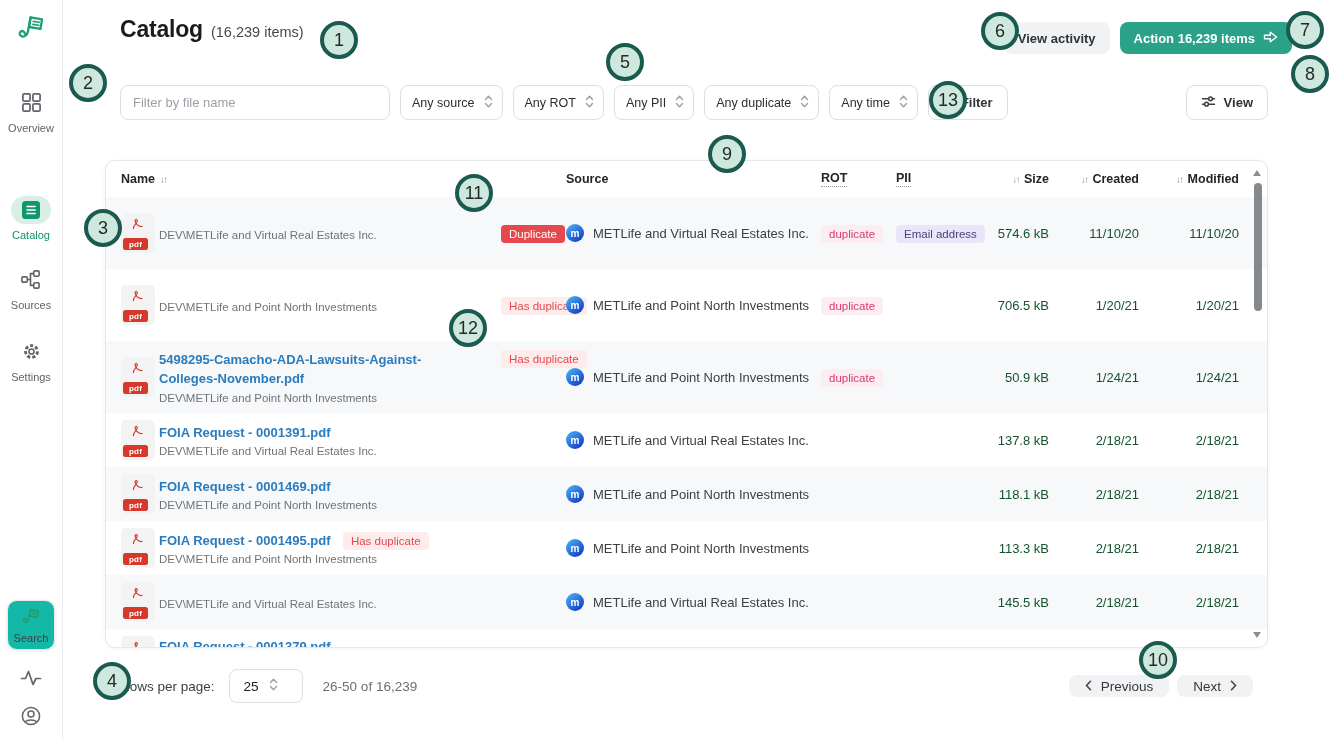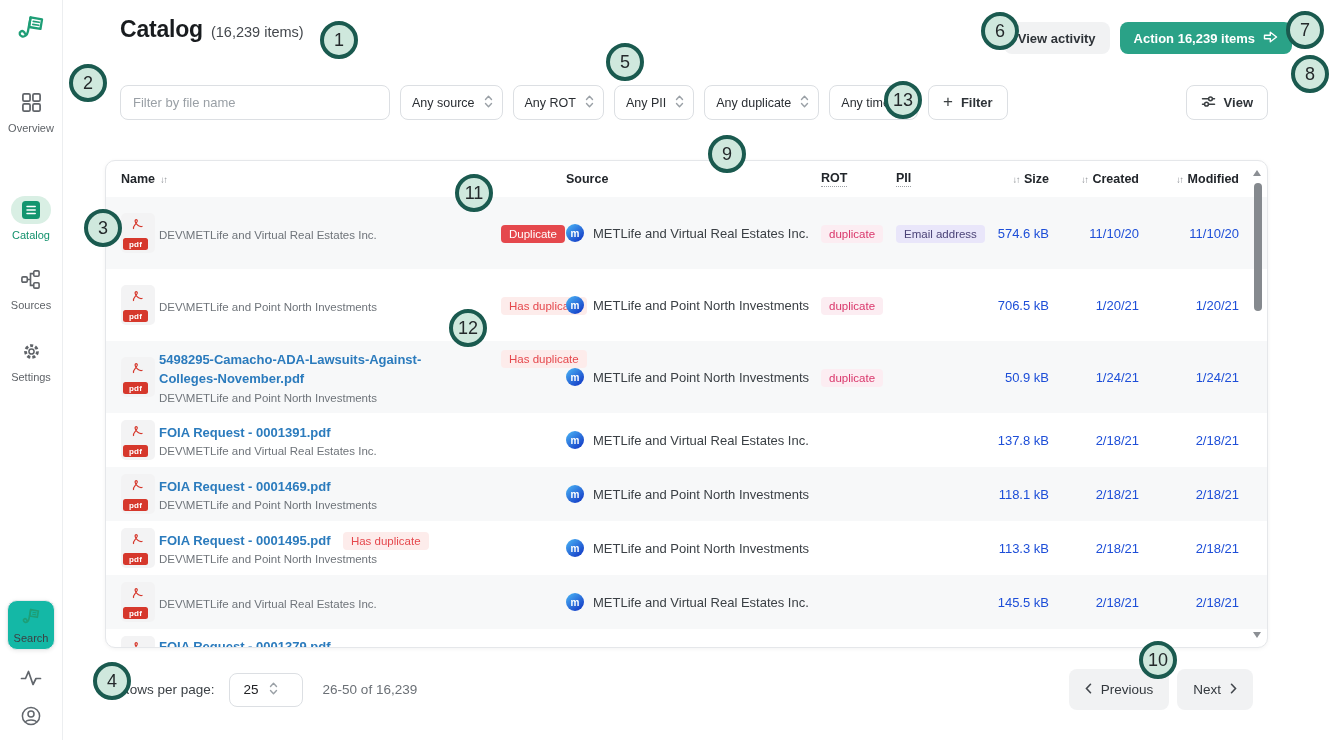--- a/index.html
+++ b/index.html
@@ -72,36 +72,36 @@
   .path{font-size:11.5px;color:#6f747a;margin-top:4px;}
   .c-source{position:absolute;left:460px;top:0;bottom:0;display:flex;align-items:center;gap:9px;}
   .m-icon{width:18px;height:18px;border-radius:50%;background:linear-gradient(140deg,#49b2f4 5%,#1a49cc 80%);
           color:#fff;font-size:10px;font-weight:700;display:flex;align-items:center;justify-content:center;}
   .src-text{font-size:13px;color:#3b4045;white-space:nowrap;}
   .c-rot{position:absolute;left:715px;top:50%;transform:translateY(-50%);}
   .c-pii{position:absolute;left:790px;top:50%;transform:translateY(-50%);}
   .pillb{font-size:11.5px;padding:3px 8px;border-radius:4px;white-space:nowrap;}
   .rot{background:#fcedf2;color:#d9366b;}
   .pii{background:#e9e6fa;color:#4b4377;}
-  .c-size,.c-created,.c-modified{position:absolute;top:50%;transform:translateY(-50%);font-size:13px;color:#1d4ed8;white-space:nowrap;}
+  .c-size,.c-created,.c-modified{position:absolute;top:50%;transform:translateY(-50%);font-size:13px;color:#14532d;white-space:nowrap;}
   .c-size{right:218px;}.c-created{right:128px;}.c-modified{right:28px;}
   .sb-up{position:absolute;right:6px;top:9px;width:0;height:0;border-left:4px solid transparent;border-right:4px solid transparent;
          border-bottom:6px solid #8b8f94;cursor:pointer;}
   .sb-down{position:absolute;right:6px;bottom:9px;width:0;height:0;border-left:4px solid transparent;border-right:4px solid transparent;
          border-top:6px solid #8b8f94;cursor:pointer;}
   .sb-thumb{position:absolute;right:5px;top:22px;width:8px;height:128px;border-radius:4px;background:#85898e;cursor:pointer;}
   
   .pager{position:absolute;left:58px;top:669px;right:84px;display:flex;align-items:center;gap:14px;}
   .rpp-label{font-size:13.5px;color:#3b4045;}
   .rpp-select{height:34px;min-width:62px;border:1px solid #dcdfe3;border-radius:8px;display:flex;align-items:center;
               justify-content:space-between;padding:0 24px 0 14px;font-size:13.5px;color:#202124;gap:10px;
               box-sizing:border-box;cursor:pointer;background:#fff;}
   .range{font-size:13.5px;color:#6b7076;margin-left:6px;}
   .pager-buttons{margin-left:auto;display:flex;gap:8px;}
-  .pbtn{height:41px;padding:8px 16px;border:none;border-radius:8px;background:#f1f2f3;font-size:13.5px;font-weight:500;
+  .pbtn{height:22px;padding:8px 16px;border:none;border-radius:8px;background:#f1f2f3;font-size:13.5px;font-weight:500;
         color:#33383d;display:flex;align-items:center;gap:9px;cursor:pointer;font-family:inherit;}
   
   .ann{position:absolute;width:30px;height:30px;border:4px solid #1a5a4f;background:#cfe8dd;border-radius:50%;
        display:flex;align-items:center;justify-content:center;z-index:60;}
   .ann-num{font-size:18px;color:#24292b;}
 </style>
 </head>
 <body>
 
 <div class="app">
@@ -523,17 +523,17 @@
   </div>
       <div class="ann" style="left: 1139px; top: 641px;">
     <span class="ann-num">10</span>
   </div>
       <div class="ann" style="left: 455px; top: 174px;">
     <span class="ann-num">11</span>
   </div>
       <div class="ann" style="left: 449px; top: 309px;">
     <span class="ann-num">12</span>
   </div>
-      <div class="ann" style="left: 884px; top: 81px;">
+      <div class="ann" style="left: 929px; top: 81px;">
     <span class="ann-num">13</span>
   </div>
     </div>
 </div>
 
 </body></html>

